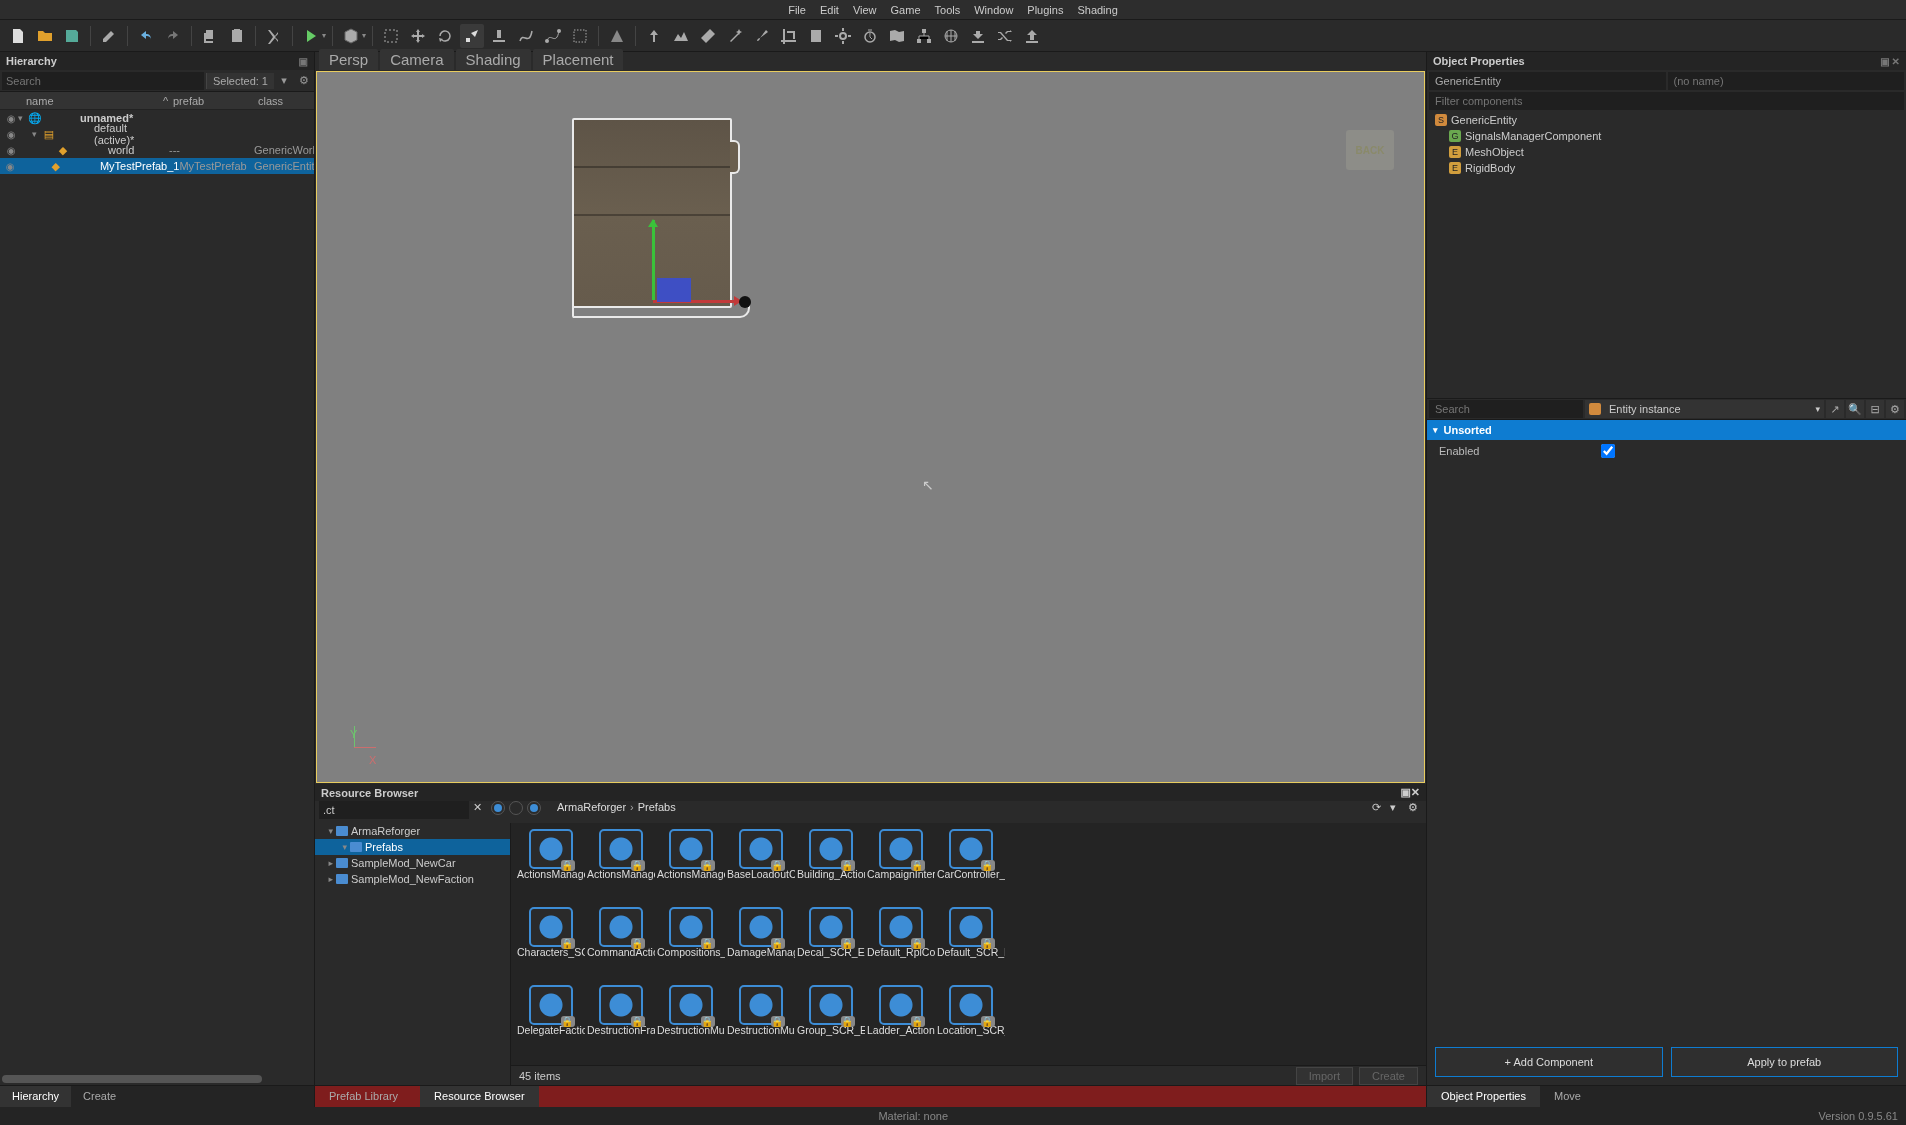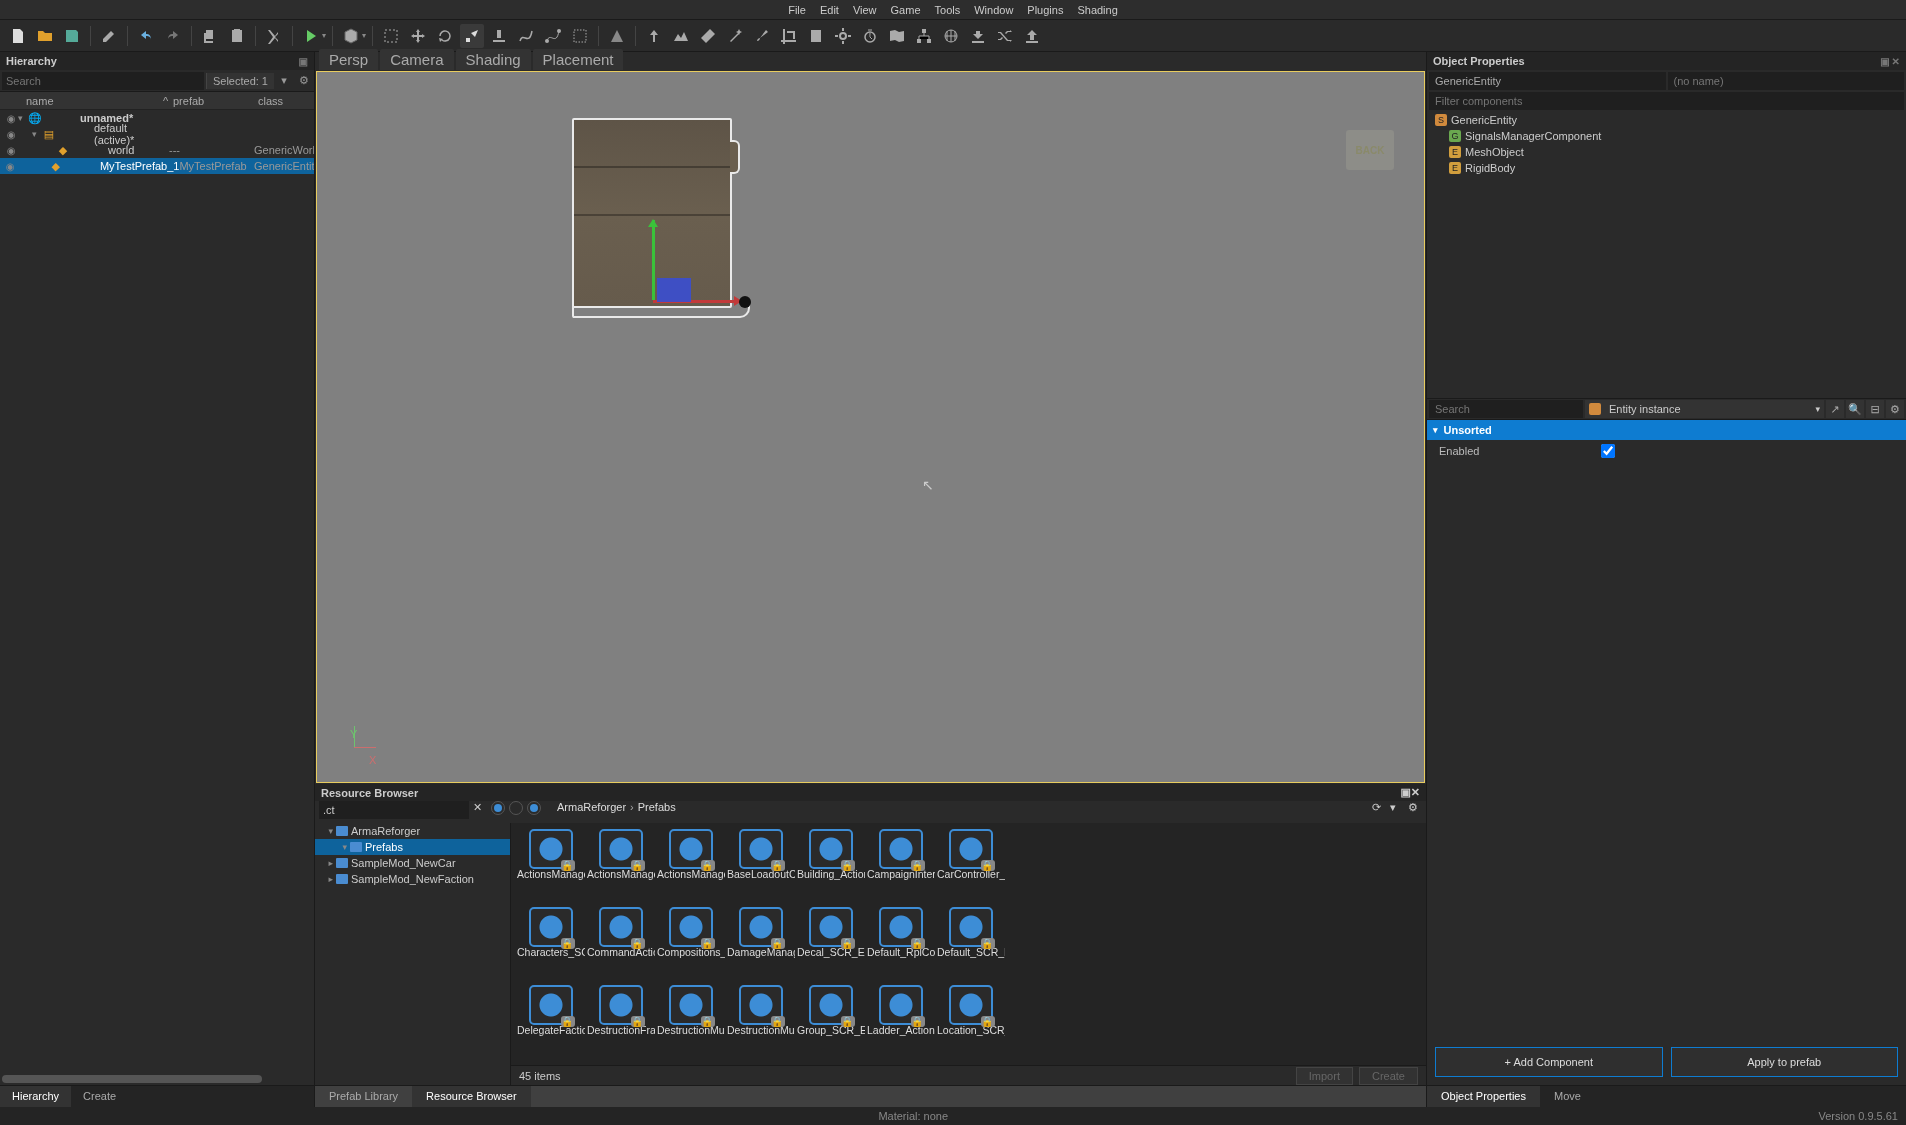--- a/index.html
+++ b/index.html
@@ -92,21 +92,21 @@
 .res-tree .ticon { width:12px; height:10px; background:#4a8cd1; border-radius:1px;}
 .res-grid-wrap { flex:1; display:flex; flex-direction:column;}
 .res-grid { flex:1; overflow:auto; padding:6px; display:grid; grid-template-columns:repeat(7,68px); gap:4px 2px; align-content:start;}
 .res-item { width:68px; display:flex; flex-direction:column; align-items:center; cursor:pointer;}
 .res-thumb { width:44px; height:40px; border:2px solid #3d8dd6; border-radius:5px; background:radial-gradient(circle at 50% 50%,#3d8dd6 0,#3d8dd6 11px,transparent 12px),#2a2a2a; position:relative;}
 .res-thumb::after { content:"🔒"; position:absolute; right:-4px; bottom:-4px; font-size:10px; background:#888; border-radius:3px; padding:0 1px; color:#222;}
 .res-label { text-align:center; font-size:10.5px; color:#ddd; line-height:1.05; max-width:68px; overflow:hidden; height:34px;}
 .res-status { height:20px; display:flex; align-items:center; justify-content:space-between; padding:0 8px; background:#2a2a2a; border-top:1px solid #1a1a1a;}
 .res-status .btns { display:flex; gap:6px;}
 .res-status .btns button { background:#323232; border:1px solid #444; color:#666; padding:2px 12px; font-size:11px; cursor:pointer;}
-.center-tabs { display:flex; background:#404040; height:22px; border-top:1px solid #1a1a1a;}
+.center-tabs { display:flex; background:#7f1d1d; height:22px; border-top:1px solid #1a1a1a;gap:8px;}
 .center-tab { padding:4px 14px; color:#aaa; cursor:pointer;}
 .center-tab.active { background:#333; color:#fff;}
 
 
 .op-row1 { display:flex; height:20px; gap:2px; padding:2px;}
 .op-row1 input { background:#1f1f1f; border:none; color:#aaa; padding:0 6px; font-size:11px; height:18px;}
 .op-filter { height:20px; padding:2px;}
 .op-filter input { background:#1f1f1f; border:none; color:#888; padding:0 6px; font-size:11px; width:100%; height:18px;}
 .op-comps { padding:2px 4px;}
 .op-comp { display:flex; align-items:center; height:16px; gap:4px; cursor:pointer;}

